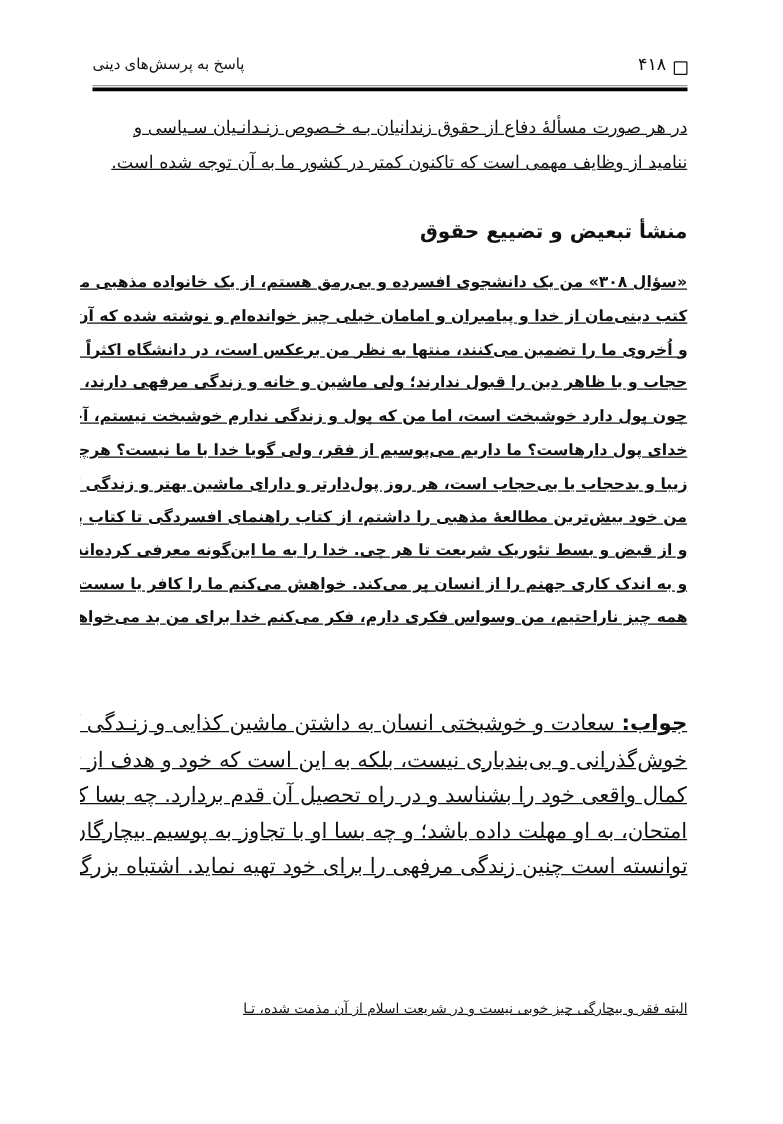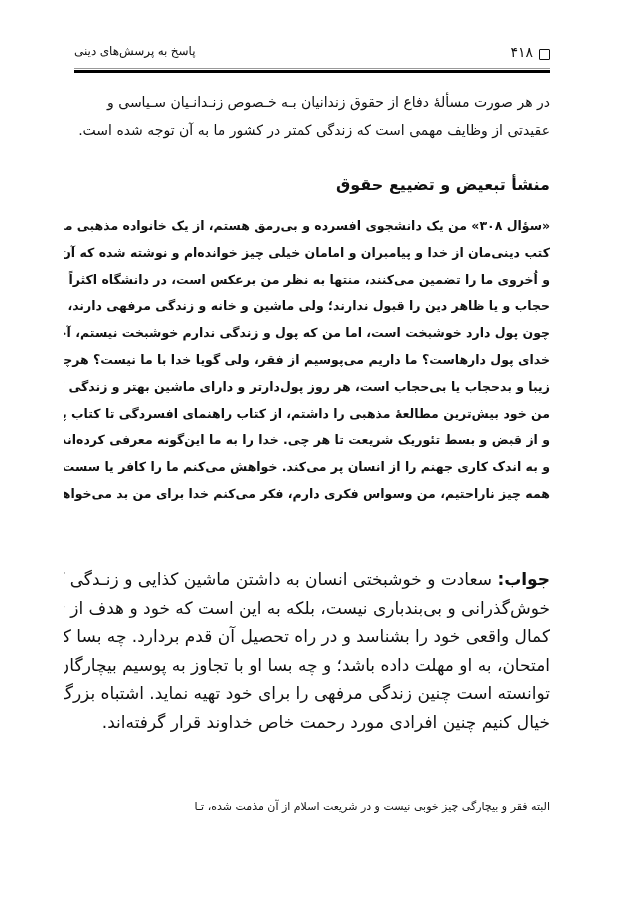--- a/index.html
+++ b/index.html
@@ -4,21 +4,21 @@
   <style>
     html, body { margin: 0; padding: 0; background: #ffffff; }
     body { width: 626px; height: 899px; position: relative; overflow: hidden; color: #111; }
     .page { position: absolute; left: 0; top: 0; width: 626px; height: 899px; }
     .header { position: absolute; left: 74px; right: 76px; top: 44px; height: 20px; direction: rtl; }
     .header .page-num { position: absolute; right: 0; top: 0; font-family: "DejaVu Sans", sans-serif; font-size: 14px; display: flex; align-items: flex-end; gap: 6px; }
     .header .box { display: inline-block; width: 9px; height: 9px; border: 1.5px solid #111; border-radius: 1px; }
     .header .running-title { position: absolute; left: 0; top: 0; font-family: Liberation Sans, sans-serif; font-size: 12px; }
     .rule-gray { position: absolute; left: 74px; right: 76px; top: 68px; height: 1px; background: #999; }
     .rule-black { position: absolute; left: 74px; right: 76px; top: 70px; height: 3px; background: #000; }
-    .body-text { position: absolute; left: 64px; right: 76px; direction: rtl; text-align: justify; text-align-last: right; }
+    .body-text { position: absolute; left: 64px; right: 76px; direction: rtl; text-align: justify; text-align-last: right; text-decoration: underline; }
     .line { font-family: "DejaVu Sans", sans-serif; white-space: nowrap; overflow: hidden; }
     .p1 { top: 88px; }
     .p1 .line { font-size: 14px; line-height: 28px; }
     .heading { position: absolute; right: 76px; top: 175px; direction: rtl; font-family: "DejaVu Sans", sans-serif; font-weight: bold; font-size: 16px; margin-left: 19px; }
     .question { top: 213px; }
     .question .line { font-size: 12.5px; font-weight: bold; line-height: 26.8px; }
     .answer { top: 565px; }
     .answer .line { font-size: 17px; line-height: 28.5px; }
     .bold-label { font-weight: bold; }
     .last { top: 793px; }
@@ -34,21 +34,21 @@
       <span class="box"></span>
       <span>۴۱۸</span>
     </div>
     <div class="running-title">پاسخ به پرسش‌های دینی</div>
   </div>
   <div class="rule-gray"></div>
   <div class="rule-black"></div>
 
   <div class="body-text p1">
     <div class="line">در هر صورت مسألهٔ دفاع از حقوق زندانیان بـه خـصوص زنـدانـیان سـیاسی و</div>
-    <div class="line">عقیدتی از وظایف مهمی است که زندگی کمتر در کشور ما به آن توجه شده است.</div>
+    <div class="line">ننامید از وظایف مهمی است که تاکنون کمتر در کشور ما به آن توجه شده است.</div>
   </div>
 
   <div class="heading">منشأ تبعیض و تضییع حقوق</div>
 
   <div class="body-text question">
     <div class="line">«سؤال ۳۰۸» من یک دانشجوی افسرده و بی‌رمق هستم، از یک خانواده مذهبی می‌باشم، در</div>
     <div class="line">کتب دینی‌مان از خدا و پیامبران و امامان خیلی چیز خوانده‌ام و نوشته شده که آن‌ها سعادت دنیوی</div>
     <div class="line">و اُخروی ما را تضمین می‌کنند، منتها به نظر من برعکس است، در دانشگاه اکثراً مذهبی نیستند و</div>
     <div class="line">حجاب و یا ظاهر دین را قبول ندارند؛ ولی ماشین و خانه و زندگی مرفهی دارند، پسر خاله‌ای دارم</div>
     <div class="line">چون پول دارد خوشبخت است، اما من که پول و زندگی ندارم خوشبخت نیستم، آخر چرا خدا فقط</div>
@@ -59,20 +59,19 @@
     <div class="line">و به اندک کاری جهنم را از انسان پر می‌کند. خواهش می‌کنم ما را کافر یا سست ایمان ننامید، ما از</div>
     <div class="line">همه چیز ناراحتیم، من وسواس فکری دارم، فکر می‌کنم خدا برای من بد می‌خواهد و....</div>
   </div>
 
   <div class="body-text answer">
     <div class="line"><span class="bold-label">جواب:</span><span> سعادت و خوشبختی انسان به داشتن ماشین کذایی و زنـدگی کـذایـی و</span></div>
     <div class="line">خوش‌گذرانی و بی‌بندباری نیست، بلکه به این است که خود و هدف از تضییع خود و</div>
     <div class="line">کمال واقعی خود را بشناسد و در راه تحصیل آن قدم بردارد. چه بسا کسی که غـرق</div>
     <div class="line">امتحان، به او مهلت داده باشد؛ و چه بسا او با تجاوز به پوسیم بیچارگان و مـظلومان</div>
     <div class="line">توانسته است چنین زندگی مرفهی را برای خود تهیه نماید. اشتباه بزرگ این است که</div>
-    <div class="line">خیال کنیم چنین افرادی مورد رحمت خاص خداوند قرار گرفته‌اند.</div>
   </div>
 
   <div class="body-text last">
     <div class="line">البته فقر و بیچارگی چیز خوبی نیست و در شریعت اسلام از آن مذمت شده، تـا</div>
   </div>
 
 </div>
 
 </body></html>

